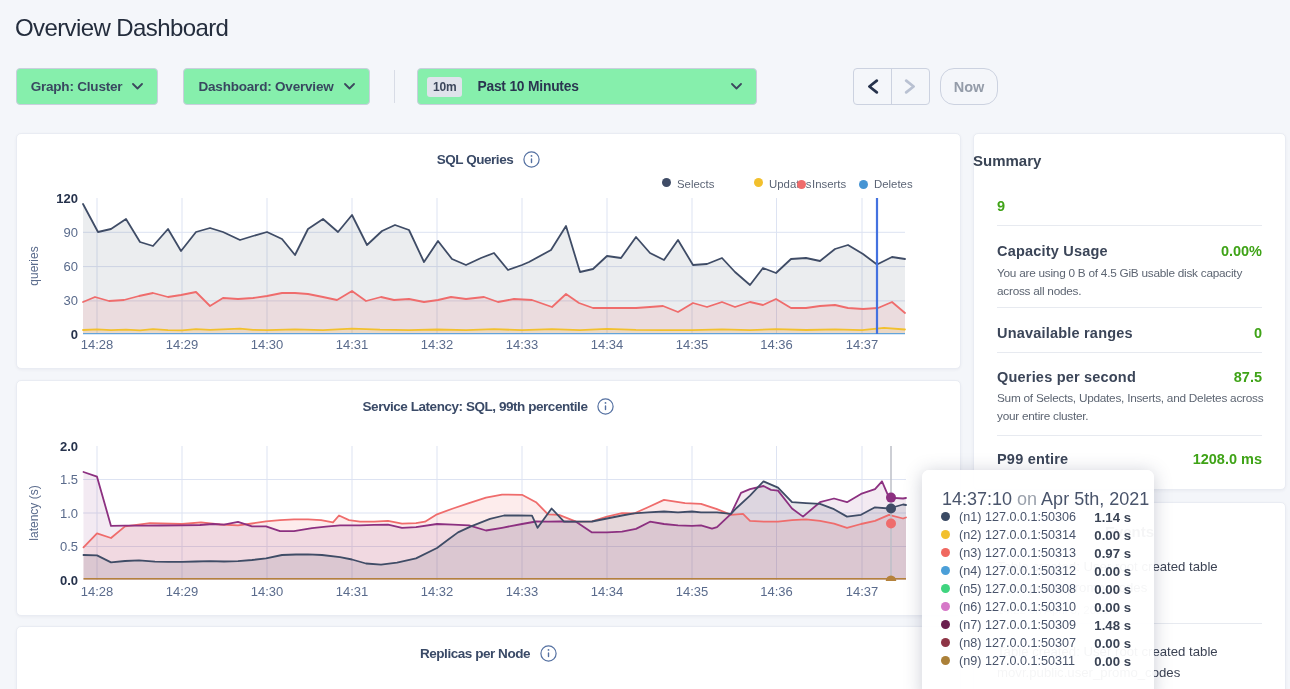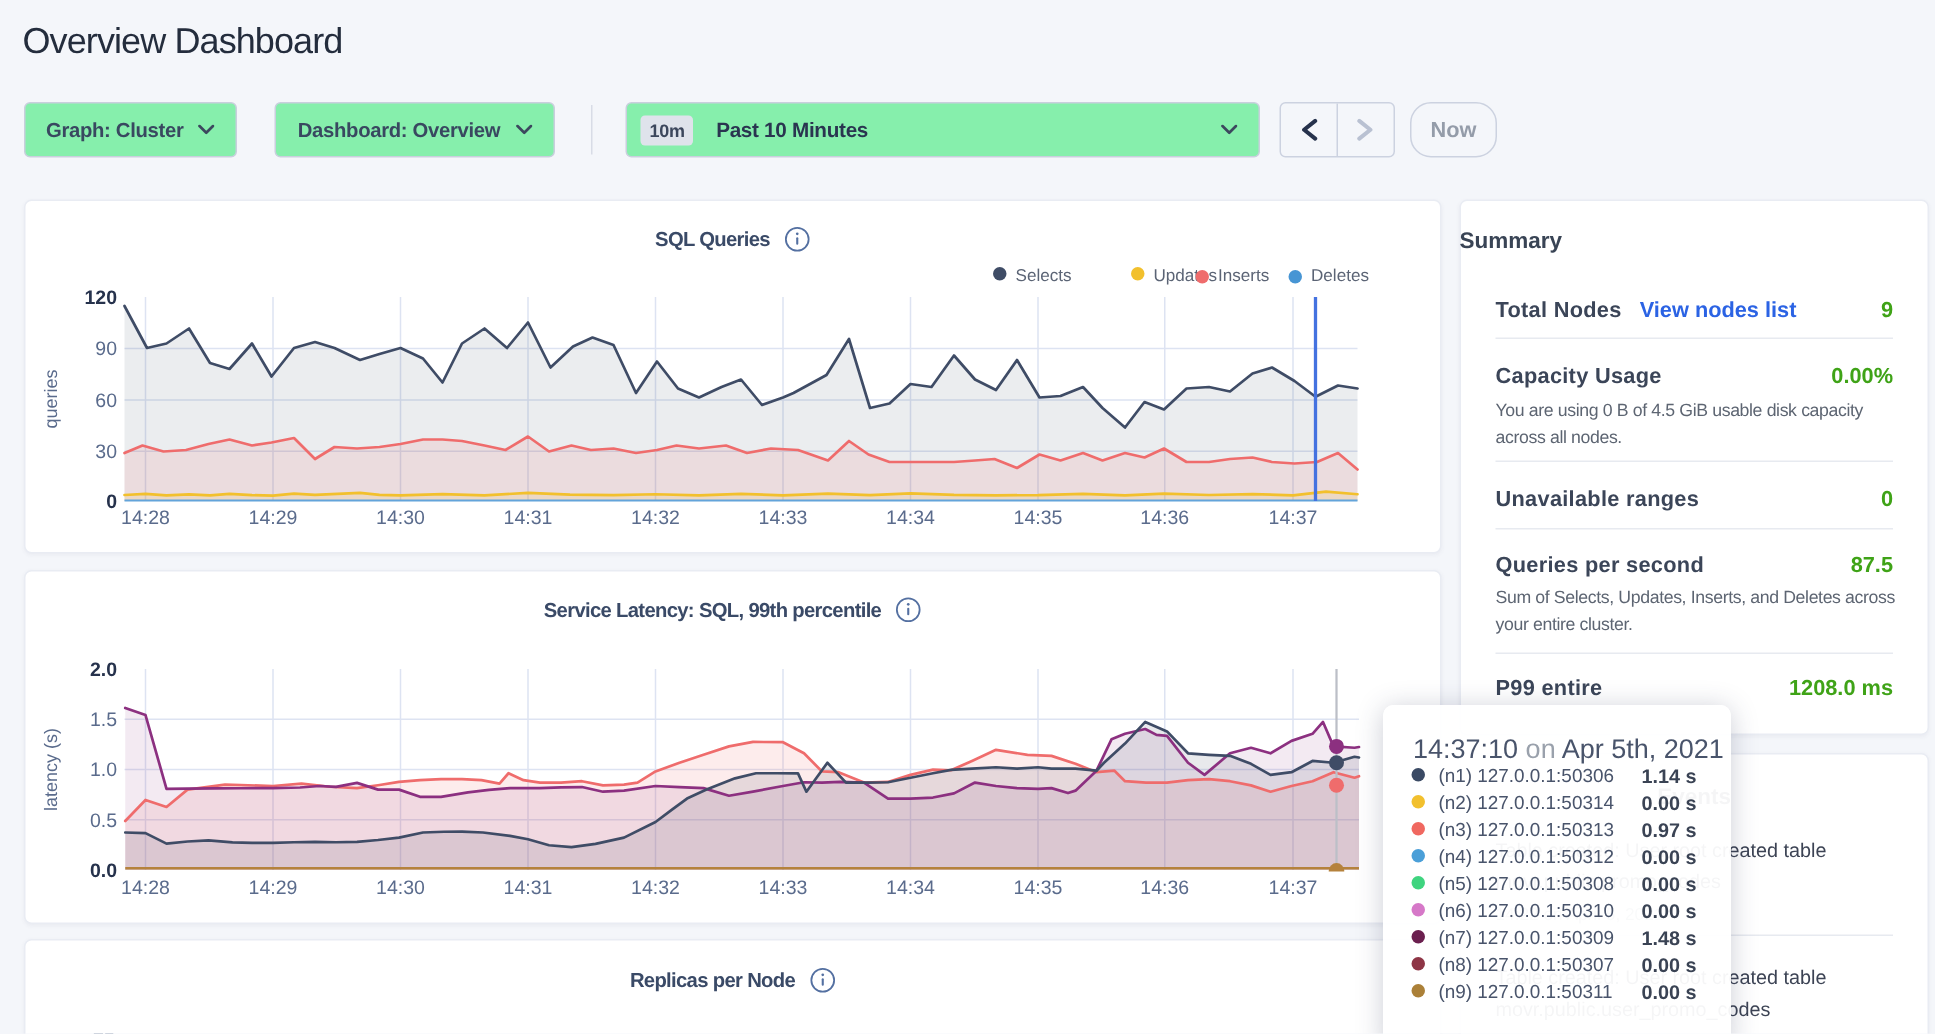--- a/index.html
+++ b/index.html
@@ -23,21 +23,21 @@
       <svg width="11" height="7" viewBox="0 0 11 7">
         <path d="M1 1 L5.5 5.5 L10 1" fill="none" stroke="#3c485e" stroke-width="1.8" stroke-linecap="round" stroke-linejoin="round"></path>
       </svg>
     </span></div>
 <div class="btn" style="left:183px;width:187px">Dashboard:&nbsp;Overview<span style="margin-left:10px;display:flex">
       <svg width="11" height="7" viewBox="0 0 11 7">
         <path d="M1 1 L5.5 5.5 L10 1" fill="none" stroke="#3c485e" stroke-width="1.8" stroke-linecap="round" stroke-linejoin="round"></path>
       </svg>
     </span></div>
 <div class="abs" style="left:394px;top:70px;width:1px;height:33px;background:#d8dce6"></div>
-<div class="btn" style="left:417px;width:423px;justify-content:flex-start">
+<div class="btn" style="left:417px;width:340px;justify-content:flex-start">
   <span style="margin-left:9px;background:#dfe3eb;border-radius:3px;font-size:12px;font-weight:bold;color:#3c475c;padding:3px 6px">10m</span>
   <span style="margin-left:15px;font-size:13.8px;color:#2a3550">Past 10 Minutes</span>
   <span style="position:absolute;right:14px;display:flex">
       <svg width="11" height="7" viewBox="0 0 11 7">
         <path d="M1 1 L5.5 5.5 L10 1" fill="none" stroke="#3c485e" stroke-width="1.8" stroke-linecap="round" stroke-linejoin="round"></path>
       </svg>
     </span>
 </div>
 <div class="abs" style="left:853px;top:68px;width:77px;height:37px;border:1px solid #ccd2e0;border-radius:4px;display:flex">
   <div style="width:38px;display:flex;align-items:center;justify-content:center;border-right:1px solid #ccd2e0">
@@ -163,21 +163,20 @@
     <text x="506.0" y="176" text-anchor="middle" font-size="13" fill="#5a6b8c">14:33</text>
     <text x="591.0" y="176" text-anchor="middle" font-size="13" fill="#5a6b8c">14:34</text>
     <text x="676.0" y="176" text-anchor="middle" font-size="13" fill="#5a6b8c">14:35</text>
     <text x="760.5" y="176" text-anchor="middle" font-size="13" fill="#5a6b8c">14:36</text>
     <text x="846.0" y="176" text-anchor="middle" font-size="13" fill="#5a6b8c">14:37</text>
     <text x="0" y="0" transform="translate(22,93) rotate(-90)" text-anchor="middle" font-size="12" fill="#5a6b8c">latency (s)</text>
   </svg>
 
 <div class="abs" style="left:973px;top:152px;width:313px;font-weight:bold;font-size:15px;color:#394455">Summary</div>
 <div class="srow" style="top:198px">
-    <span><span class="slab">Total Nodes</span><a style="font-weight:bold;font-size:14.5px;color:#2b63e4;text-decoration:none;margin-left:12px">View nodes list</a></span>
     <span class="sval">9</span>
   </div>
 <div class="sdiv" style="top:225px"></div>
 <div class="srow" style="top:243px">
     <span class="slab">Capacity Usage</span>
     <span class="sval">0.00%</span>
   </div>
 <div class="sdesc" style="top:264px">You are using 0 B of 4.5 GiB usable disk capacity<br>across all nodes.</div>
 <div class="sdiv" style="top:307px"></div>
 <div class="srow" style="top:325px">

